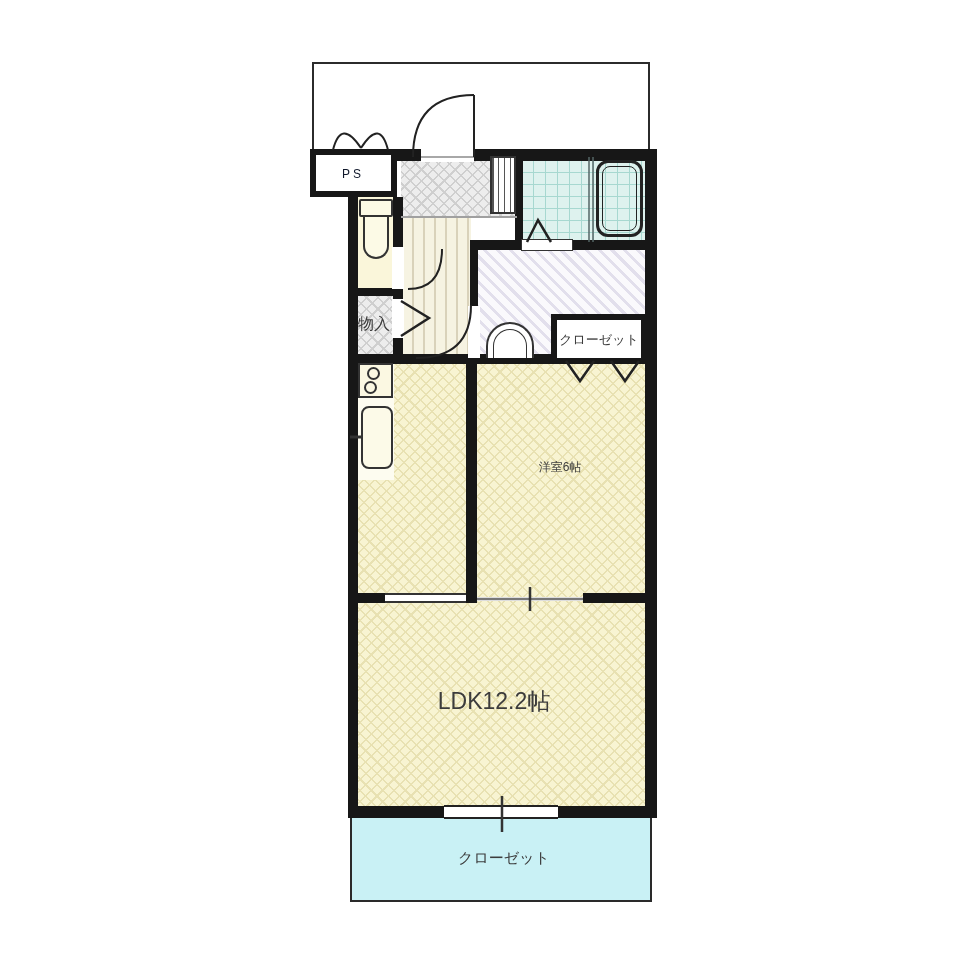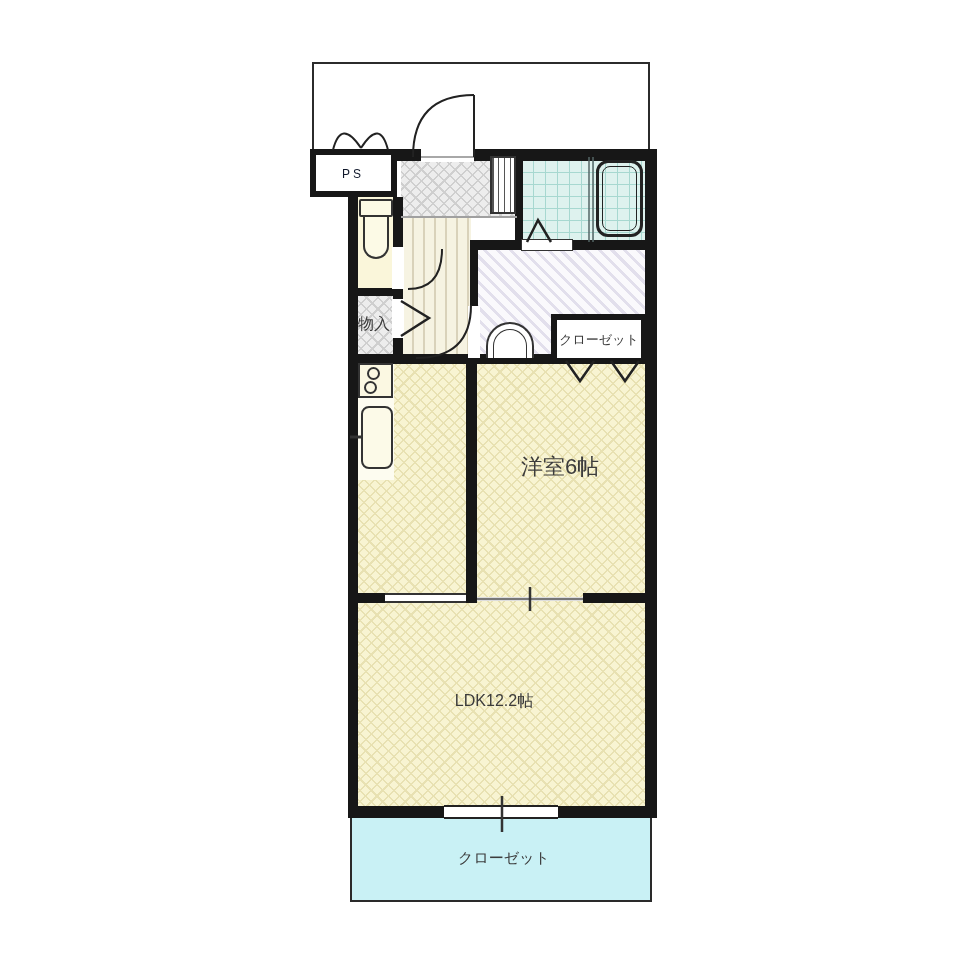--- a/index.html
+++ b/index.html
@@ -135,17 +135,17 @@
     <path d="M530,587 L530,611" stroke="#333" stroke-width="2.5" fill="none"></path>
     <path d="M502,796 L502,832" stroke="#333" stroke-width="2.5" fill="none"></path>
     <path d="M350,437 L362,437" stroke="#333" stroke-width="3" fill="none"></path>
     <path d="M589,157 L589,242" stroke="#566" stroke-width="1.5" fill="none"></path>
     <path d="M593,157 L593,242" stroke="#566" stroke-width="1.5" fill="none"></path>
   </svg>
 
   <div class="label" style="left:353px;top:174px;font-size:12px;letter-spacing:3px;color:#0f172a;">PS</div>
   <div class="label" style="left:374px;top:324px;font-size:16px;">物入</div>
   <div class="label" style="left:599px;top:339px;font-size:13px;">クローゼット</div>
-  <div class="label" style="left:560px;top:467px;font-size:22px;">洋室6帖</div>
-  <div class="label" style="left:494px;top:701px;font-size:16px;">LDK12.2帖</div>
+  <div class="label" style="left:560px;top:467px;font-size:12px;">洋室6帖</div>
+  <div class="label" style="left:494px;top:701px;font-size:23px;">LDK12.2帖</div>
   <div class="label" style="left:504px;top:857px;font-size:15px;">クローゼット</div>
 
 </div>
 
 </body></html>

